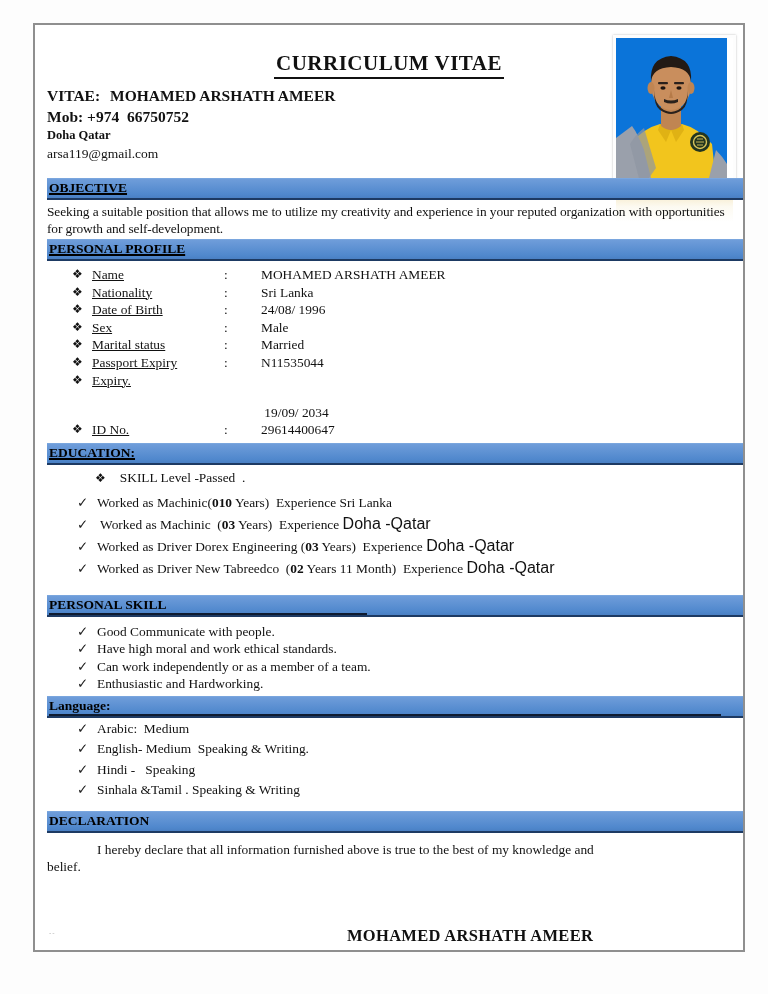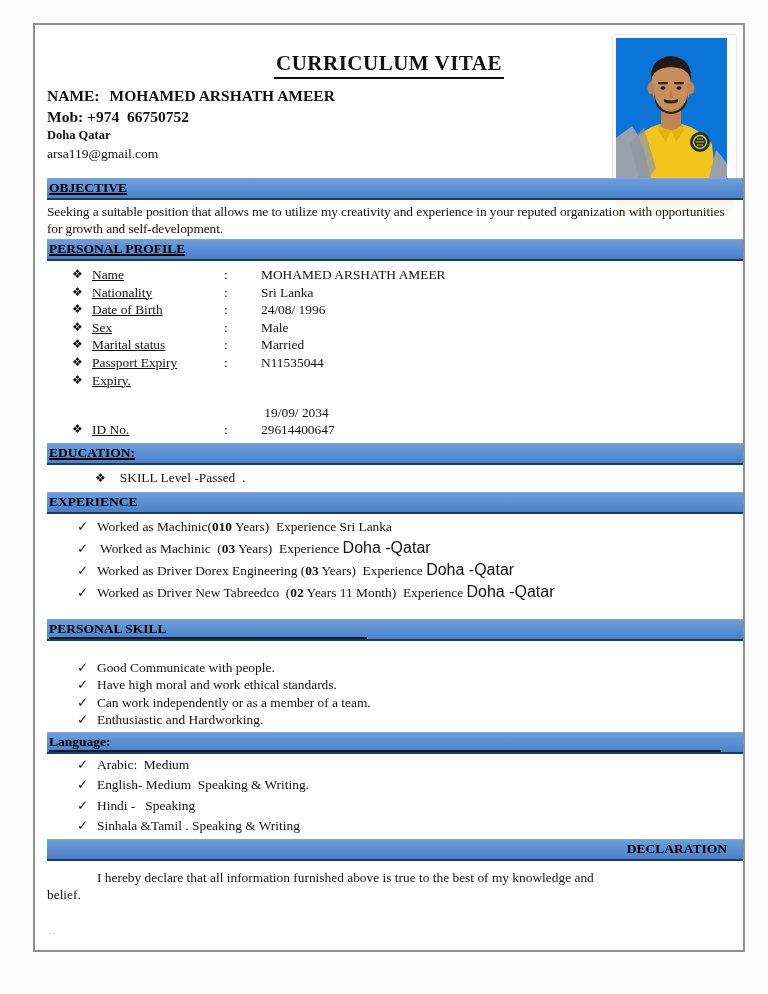--- a/index.html
+++ b/index.html
@@ -53,21 +53,21 @@
   .p-colon{width:37px;}
   .p-value{flex:1;}
 
   .edu-row{font-size:13.4px;line-height:19px;margin:3px 0 4px 0;padding-left:48px;}
   .edu-row .b{font-size:12px;margin-right:14px;}
 
   .check-row{font-size:13.4px;padding-left:30px;}
   .check{display:inline-block;width:14px;margin-right:6px;color:#222;}
   .exp .check-row{line-height:21px;}
   .exp{margin-top:2px;}
-  .skills{margin-top:18px;}
+  .skills{margin-top:6px;}
   .skills .check-row{line-height:17.5px;}
   .langs{margin-top:1px;}
   .langs .check-row{line-height:20.5px;}
   .b-num{font-weight:bold;}
   .sans{font-family:"Liberation Sans",sans-serif;font-size:16px;}
 
   .decl-text{
     font-size:13.4px;line-height:17.5px;margin-top:8px;width:572px;
     text-indent:50px;
   }
@@ -140,21 +140,21 @@
   <div class="photo-fade"></div>
 
   <div class="content">
 
     <div class="title-wrap">
       <span class="title">CURRICULUM VITAE</span>
     </div>
 
     <div class="contact">
       <div class="c-line1">
-        <span>NAME:</span><span class="lbl-gap"></span><span>MOHAMED ARSHATH AMEER</span>
+        <span>VITAE:</span><span class="lbl-gap"></span><span>MOHAMED ARSHATH AMEER</span>
       </div>
       <div class="c-line2">
         <span>Mob:</span>
         <span class="ws">+974  66750752</span>
       </div>
       <div class="c-line3">Doha Qatar</div>
       <div class="c-line4">arsa119@gmail.com</div>
     </div>
 
     <div class="bar" style="margin-top:15px;">
@@ -216,23 +216,20 @@
       </div>
     </div>
 
     <div class="bar">
       <span class="hd">EDUCATION:</span>
     </div>
     <div class="edu-row">
       <span class="b">❖</span><span class="ws">SKILL Level -Passed  .</span>
     </div>
 
-    <div class="bar">
-      <span class="hd hd-plain">EXPERIENCE</span>
-    </div>
     <div class="exp">
       <div class="check-row">
         <span class="check">✓</span><span class="ws">Worked as Machinic(</span><span class="b-num">010</span><span class="ws"> Years)  Experience </span><span>Sri Lanka</span>
       </div>
       <div class="check-row">
         <span class="check">✓</span><span class="ws"> Worked as Machinic  (</span><span class="b-num">03</span><span class="ws"> Years)  Experience </span><span class="sans">Doha -Qatar</span>
       </div>
       <div class="check-row">
         <span class="check">✓</span><span class="ws">Worked as Driver Dorex Engineering (</span><span class="b-num">03</span><span class="ws"> Years)  Experience </span><span class="sans">Doha -Qatar</span>
       </div>
@@ -270,21 +267,21 @@
         <span class="check">✓</span><span class="ws">English- Medium  Speaking &amp; Writing.</span>
       </div>
       <div class="check-row">
         <span class="check">✓</span><span class="ws">Hindi -   Speaking</span>
       </div>
       <div class="check-row">
         <span class="check">✓</span><span class="ws">Sinhala &amp;Tamil . Speaking &amp; Writing</span>
       </div>
     </div>
 
-    <div class="bar" style="margin-top:2px;text-align:right;">
+    <div class="bar" style="margin-top:10px;">
       <span class="hd hd-plain">DECLARATION</span>
     </div>
     <div class="decl-text">I hereby declare that all information furnished above is true to the best of my knowledge and belief.</div>
 
     <div class="signature">MOHAMED ARSHATH AMEER</div>
 
   </div>
 
   <div class="foot-mark">--</div>
 </div>

